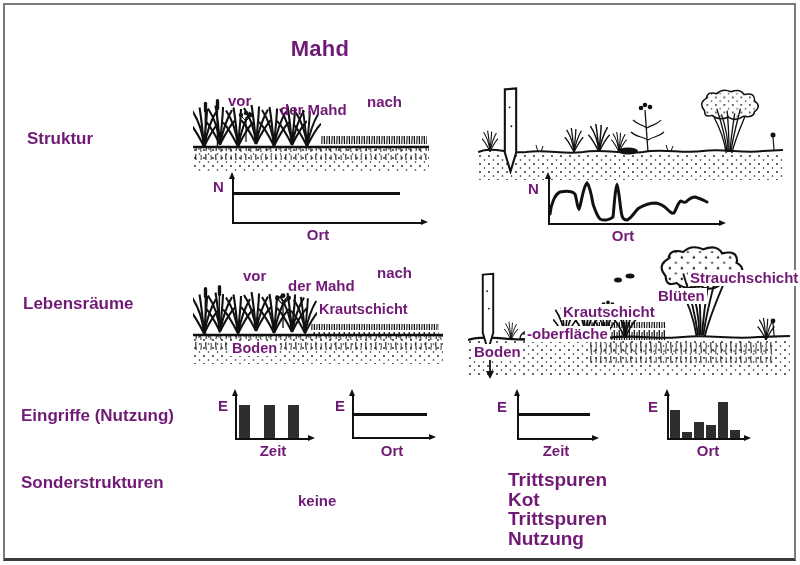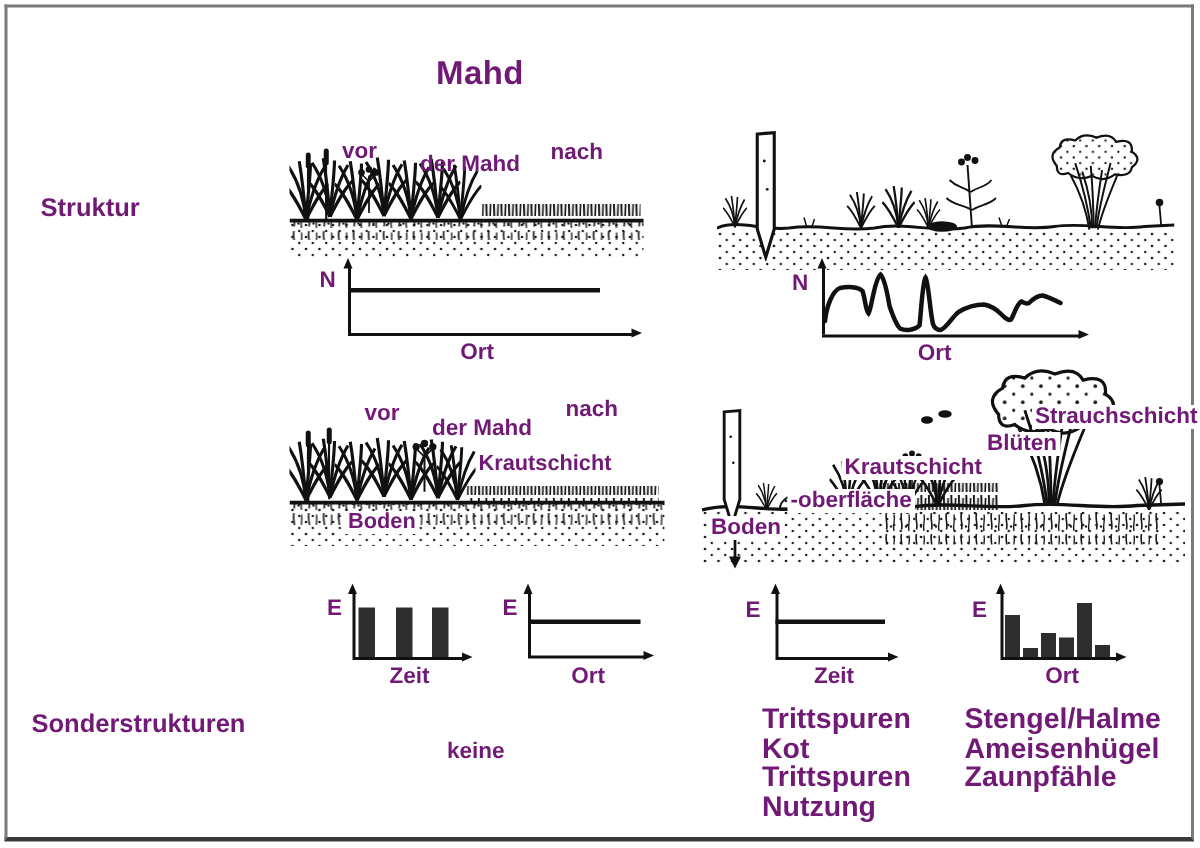--- a/index.html
+++ b/index.html
@@ -87,20 +87,22 @@
         <polygon points="3,3 15,2 15,70 9,90 3,70" fill="#fff" stroke="#111" stroke-width="2.2"></polygon>
         <circle cx="8" cy="22" r="1" fill="#111"></circle>
           <circle cx="10" cy="42" r="1" fill="#111"></circle>
       </symbol>
     </defs>
   </svg>
 
   <div class="hdr" style="left:230px;top:36px;width:180px;">Mahd</div>
 
   <div class="rowlab" style="left:27px;top:129px;">Struktur</div>
+  <div class="rowlab" style="left:23px;top:294px;">Lebensräume</div>
+  <div class="rowlab" style="left:21px;top:406px;">Eingriffe (Nutzung)</div>
   <div class="rowlab" style="left:21px;top:473px;">Sonderstrukturen</div>
 
   <svg class="ill" style="left:193px;top:84px;" width="240" height="92" viewBox="0 0 240 92">
     <rect x="0" y="64" width="236" height="24" fill="url(#dots)"></rect>
     <rect x="0" y="64" width="236" height="12" fill="url(#roots)"></rect>
     <line x1="0" y1="63" x2="236" y2="63" stroke="#111" stroke-width="2.5"></line>
     <rect x="128" y="52" width="106" height="11" fill="url(#stubble)"></rect>
     <use href="#tuft" x="-4" y="22" width="30" height="42"></use>
       <use href="#tuft" x="12" y="18" width="30" height="46"></use>
     <use href="#tuft" x="30" y="22" width="30" height="42"></use>
@@ -273,18 +275,13 @@
     <span class="xlab" style="left:30px;top:50px;width:60px;">Ort</span>
   </div>
 
   <span class="anno" style="left:298px;top:492px;">keine</span>
   <div class="list" style="left:508px;top:470px;">
     <div>Trittspuren</div>
     <div>Kot</div>
     <div>Trittspuren</div>
     <div>Nutzung</div>
   </div>
-  <div class="list" style="left:643px;top:470px;">
-    <div>Stengel/Halme</div>
-    <div>Ameisenhügel</div>
-    <div>Zaunpfähle</div>
-  </div>
 </div>
 
 </body></html>

